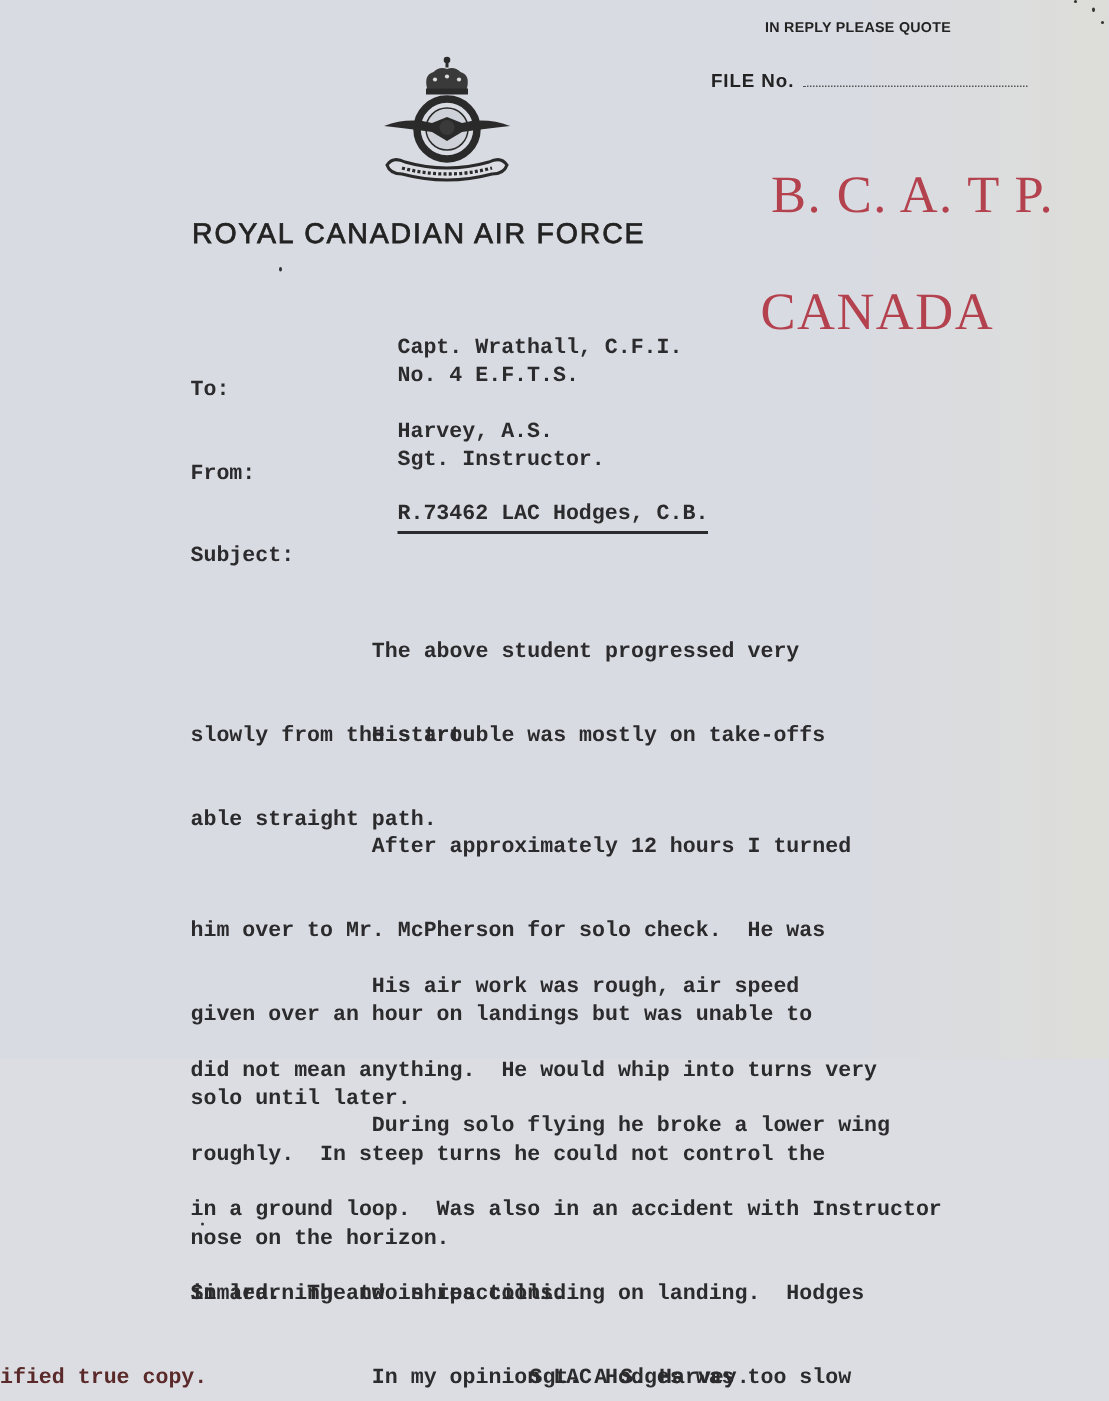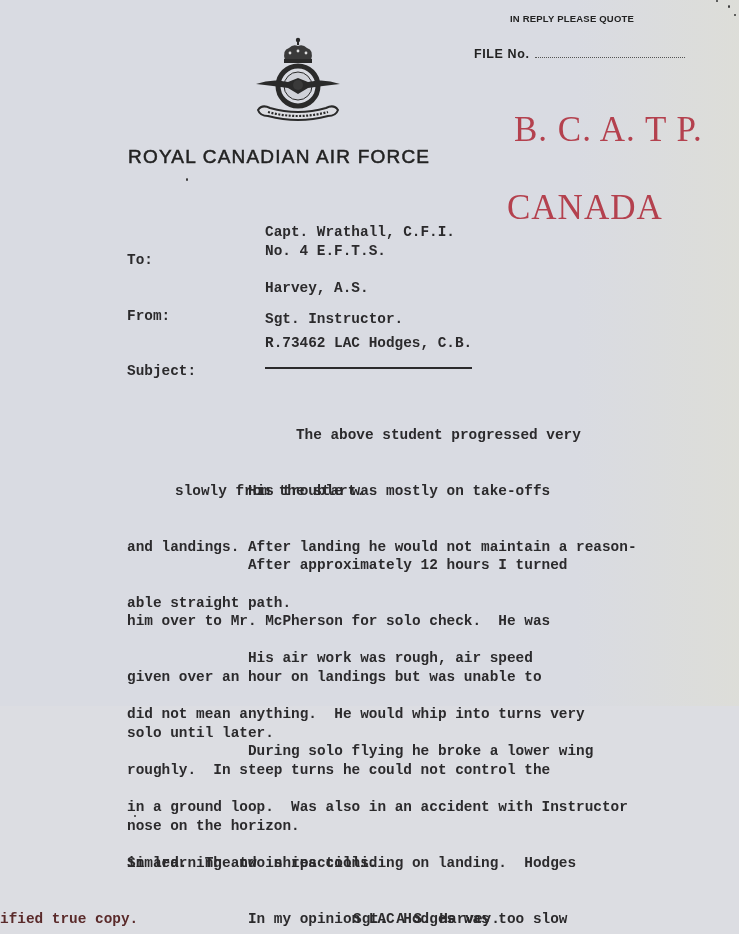--- a/index.html
+++ b/index.html
@@ -84,21 +84,21 @@
       position: absolute;
       left: 127px;
       margin-top: 28px;
     }
     .field-value {
       position: absolute;
       left: 265px;
     }
     .subject-value {
       border-bottom: 2px solid #2b2a2c;
-      padding-bottom: 14px;
+      padding-bottom: 1px;
     }
     .body-para {
       position: absolute;
       left: 127px;
     }
     .certified {
       position: absolute;
       left: 0; top: 910px;
       color: #5a2a2a;
     }
@@ -152,33 +152,32 @@
 
   <div class="stamp stamp-bcatp">B. C. A. T P.</div>
   <div class="stamp stamp-canada">CANADA</div>
 
   <div class="type field-label" style="top:223px;">To:</div>
   <div class="type field-value" style="top:223px;">Capt. Wrathall, C.F.I.</div>
   <div class="type field-value" style="top:242px;">No. 4 E.F.T.S.</div>
 
   <div class="type field-label" style="top:279px;">From:</div>
   <div class="type field-value" style="top:279px;">Harvey, A.S.</div>
-  <div class="type field-value" style="top:298px;margin-top:12px;">Sgt. Instructor.</div>
+  <div class="type field-value" style="top:298px;">Sgt. Instructor.</div>
 
   <div class="type field-label" style="top:334px;">Subject:</div>
   <div class="type field-value subject-value" style="top:334px;">R.73462 LAC Hodges, C.B.</div>
 
-  <div class="type body-para" style="top:389px;margin-left:48px;">
+  <div class="type body-para" style="top:389px;">
     <div>              The above student progressed very</div>
     <div>slowly from the start.</div>
   </div>
 
   <div class="type body-para" style="top:445px;">
     <div>              His trouble was mostly on take-offs</div>
-    <div>and landings. After landing he would not maintain a reason-</div>
     <div>able straight path.</div>
   </div>
 
   <div class="type body-para" style="top:519px;">
     <div>              After approximately 12 hours I turned</div>
     <div>him over to Mr. McPherson for solo check.  He was</div>
     <div>given over an hour on landings but was unable to</div>
     <div>solo until later.</div>
   </div>
 

